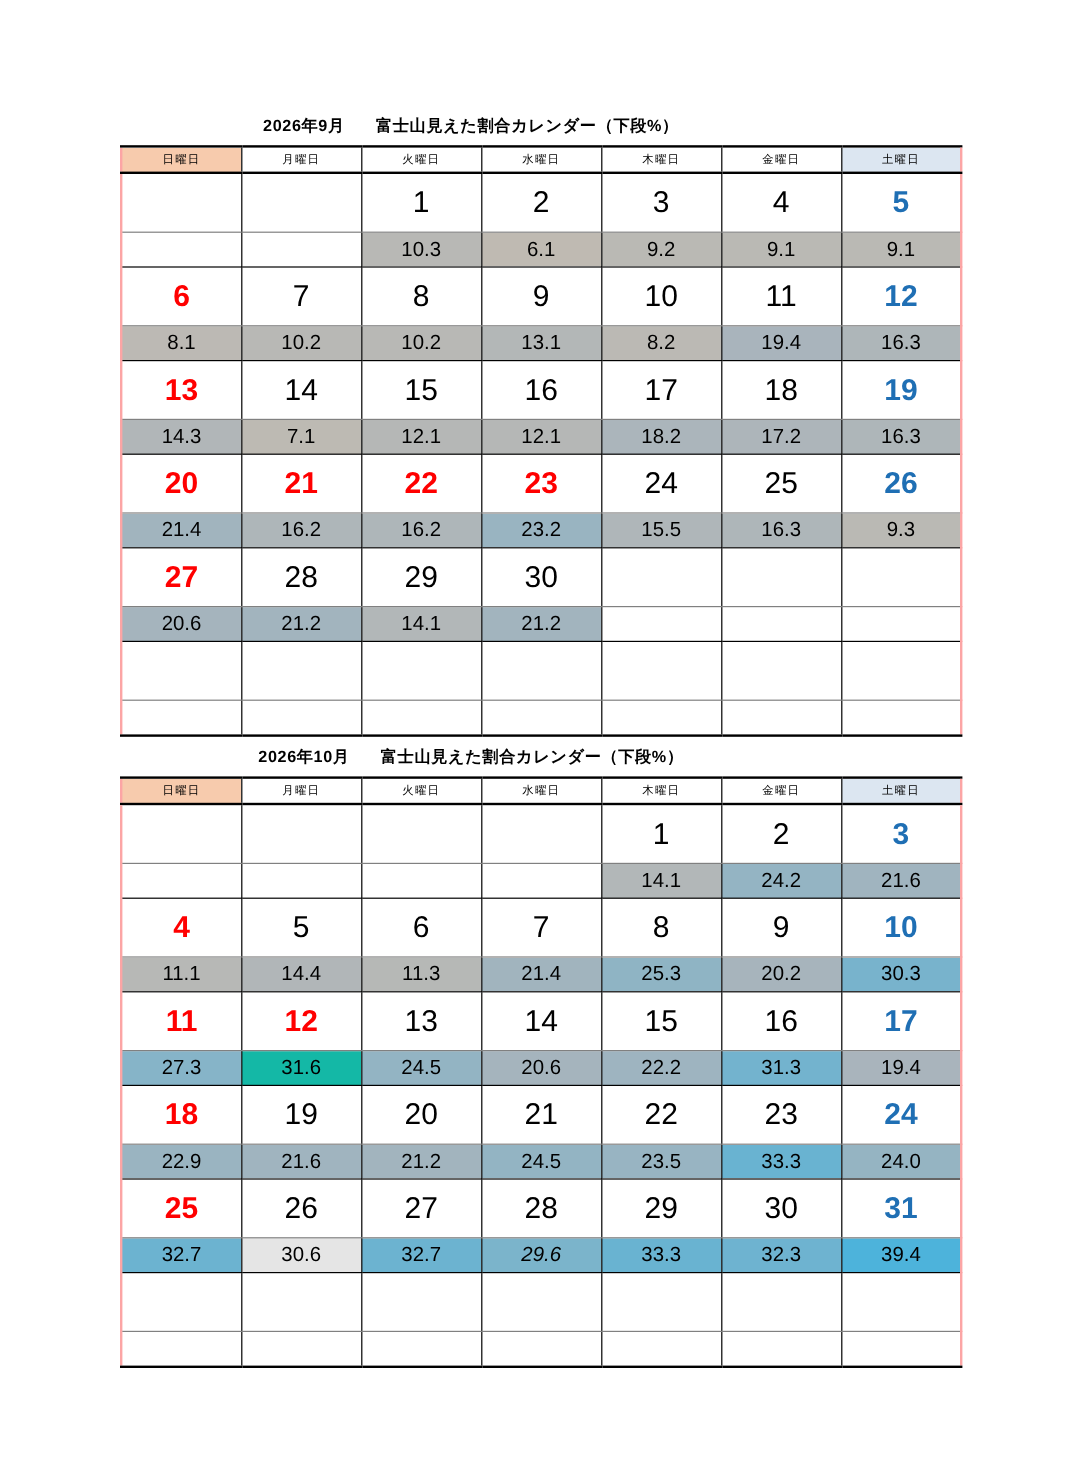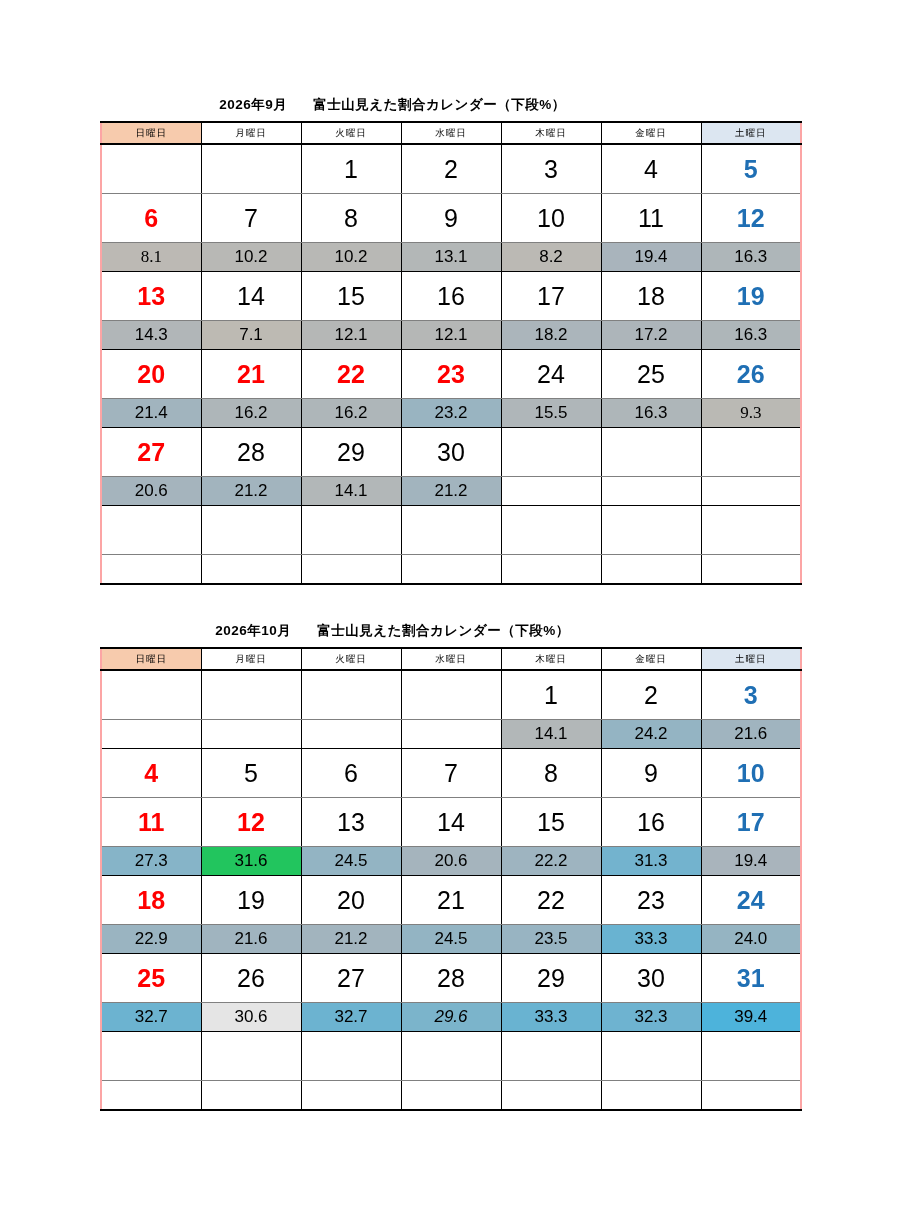--- a/index.html
+++ b/index.html
@@ -150,31 +150,40 @@
         <tbody>
           <tr class="day-row">
             <td></td>
             <td></td>
             <td>1</td>
             <td>2</td>
             <td>3</td>
             <td>4</td>
             <td class="d-sat">5</td>
           </tr>
+          <tr class="pct-row">
+            <td class="empty-pct"></td>
+            <td class="empty-pct"></td>
+            <td style="background: rgb(184, 184, 181);">10.3</td>
+            <td style="background: rgb(191, 186, 178);">6.1</td>
+            <td style="background: rgb(186, 185, 180);">9.2</td>
+            <td style="background: rgb(186, 185, 180);">9.1</td>
+            <td style="background: rgb(186, 185, 180);">9.1</td>
+          </tr>
           <tr class="day-row">
             <td class="d-sun">6</td>
             <td>7</td>
             <td>8</td>
             <td>9</td>
             <td>10</td>
             <td>11</td>
             <td class="d-sat">12</td>
           </tr>
           <tr class="pct-row">
-            <td style="background: rgb(188, 185, 180); font-family: Liberation Serif, serif;">8.1</td>
+            <td style="background: rgb(188, 185, 180);">8.1</td>
             <td style="background: rgb(184, 184, 181);">10.2</td>
             <td style="background: rgb(184, 184, 181);">10.2</td>
             <td style="background: rgb(179, 183, 183);">13.1</td>
             <td style="background: rgb(187, 185, 180);">8.2</td>
             <td style="background: rgb(169, 180, 188);">19.4</td>
             <td style="background: rgb(174, 182, 185);">16.3</td>
           </tr>
           <tr class="day-row">
             <td class="d-sun">13</td>
             <td>14</td>
@@ -202,21 +211,21 @@
             <td>25</td>
             <td class="d-sat">26</td>
           </tr>
           <tr class="pct-row">
             <td style="background: rgb(161, 180, 190);">21.4</td>
             <td style="background: rgb(174, 182, 185);">16.2</td>
             <td style="background: rgb(174, 182, 185);">16.2</td>
             <td style="background: rgb(153, 180, 193);">23.2</td>
             <td style="background: rgb(175, 182, 185);">15.5</td>
             <td style="background: rgb(174, 182, 185);">16.3</td>
-            <td style="background: rgb(186, 185, 180); font-family: Liberation Serif, serif;">9.3</td>
+            <td style="background: rgb(186, 185, 180);">9.3</td>
           </tr>
           <tr class="day-row">
             <td class="d-sun">27</td>
             <td>28</td>
             <td>29</td>
             <td>30</td>
             <td></td>
             <td></td>
             <td></td>
           </tr>
@@ -294,32 +303,41 @@
           </tr>
           <tr class="day-row">
             <td class="d-sun">4</td>
             <td>5</td>
             <td>6</td>
             <td>7</td>
             <td>8</td>
             <td>9</td>
             <td class="d-sat">10</td>
           </tr>
+          <tr class="pct-row">
+            <td style="background: rgb(183, 184, 182);">11.1</td>
+            <td style="background: rgb(177, 182, 184);">14.4</td>
+            <td style="background: rgb(182, 184, 182);">11.3</td>
+            <td style="background: rgb(161, 180, 190);">21.4</td>
+            <td style="background: rgb(143, 180, 196);">25.3</td>
+            <td style="background: rgb(167, 180, 188);">20.2</td>
+            <td style="background: rgb(120, 179, 204);">30.3</td>
+          </tr>
           <tr class="day-row">
             <td class="d-sun">11</td>
             <td class="d-holiday">12</td>
             <td>13</td>
             <td>14</td>
             <td>15</td>
             <td>16</td>
             <td class="d-sat">17</td>
           </tr>
           <tr class="pct-row">
             <td style="background: rgb(134, 180, 200);">27.3</td>
-            <td style="background: #22c55e;">31.6</td>
+            <td style="background: #14b8a6;">31.6</td>
             <td style="background: rgb(147, 180, 195);">24.5</td>
             <td style="background: rgb(165, 180, 189);">20.6</td>
             <td style="background: rgb(158, 180, 192);">22.2</td>
             <td style="background: rgb(115, 179, 206);">31.3</td>
             <td style="background: rgb(169, 180, 188);">19.4</td>
           </tr>
           <tr class="day-row">
             <td class="d-sun">18</td>
             <td>19</td>
             <td>20</td>

